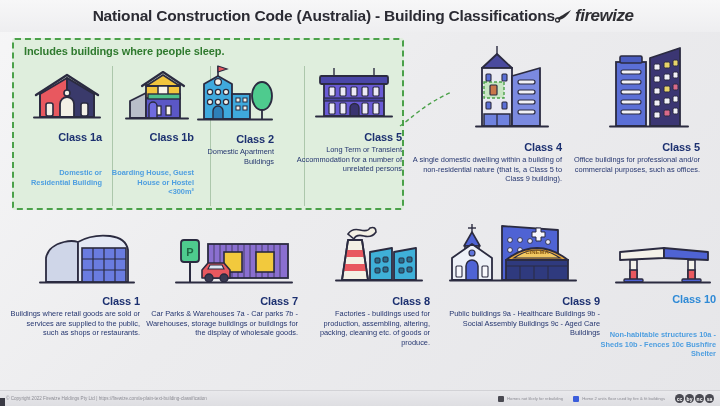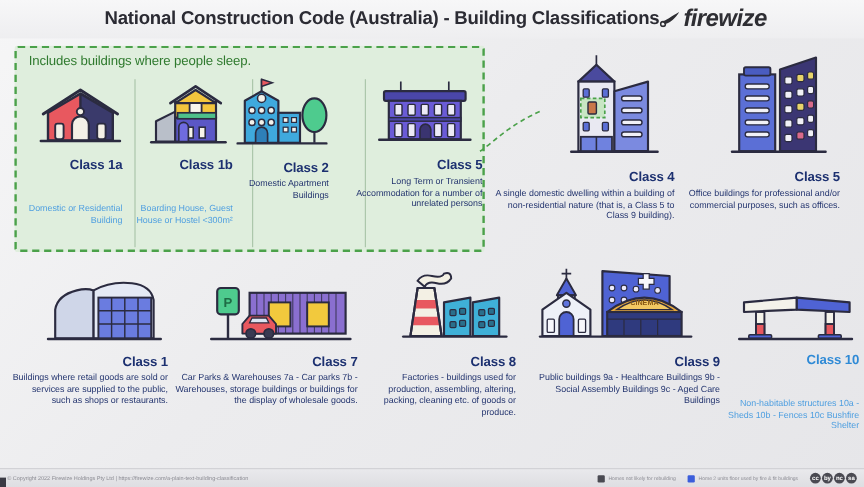--- a/index.html
+++ b/index.html
@@ -20,48 +20,48 @@
     display:flex; align-items:center; justify-content:center;
     padding:0 12px 0 18px;
   }
   .title {
     font-size:15.5px; font-weight:bold; color:#2b2b33;
     letter-spacing:-0.2px; white-space:nowrap;
   }
   .logo { display:flex; align-items:center; gap:2px; }
   .logo-mark { width:18px; height:14px; position:relative; }
   .logo-word {
-    font-size:20px; font-weight:bold; font-style:italic; color:#2e2e33;
+    font-size:17px; font-weight:bold; font-style:italic; color:#2e2e33;
     letter-spacing:-0.5px;
   }
   
   .sleep-box {
     position:absolute; left:12px; top:38px; width:392px; height:172px;
     background:#dfeedd; border:2px dashed #4ba14a; border-radius:3px;
   }
   .sleep-label {
     position:absolute; left:10px; top:5px;
-    font-size:11px; font-weight:normal; color:#2f7a2e;
+    font-size:11px; font-weight:bold; color:#2f7a2e;
     letter-spacing:-0.1px;
   }
   .sleep-divider {
     position:absolute; top:26px; width:1px; height:140px;
     background:rgba(110,150,110,.45);
   }
   
   .connector { position:absolute; left:398px; top:88px; width:56px; height:40px; }
   
   .card { position:absolute; text-align:right; }
   .art { position:relative; margin:0 auto; }
   .cls-title {
     font-size:11px; font-weight:bold; color:#1c3070; margin-top:3px;
     letter-spacing:-0.1px;
   }
   .cls-desc { font-size:7.4px; line-height:9.6px; margin-top:2px; }
-  .desc-blue { color:#4f9fe0; font-weight:normal;margin-top:25px; }
+  .desc-blue { color:#4f9fe0; font-weight:bold;margin-top:25px; }
   .desc-navy { color:#24356f; font-weight:normal; }
   .title-lightblue { color:#2f8ad6; }
   
   .footer {
     position:absolute; left:0; right:0; bottom:0; height:16px;
     background:linear-gradient(180deg,#e9e9ec,#dedee2);
     display:flex; align-items:center; justify-content:space-between;
     padding:0 6px; border-top:1px solid #d2d2d6;
   }
   .footer-left { font-size:4.6px; color:#8d8d95; white-space:nowrap; }

